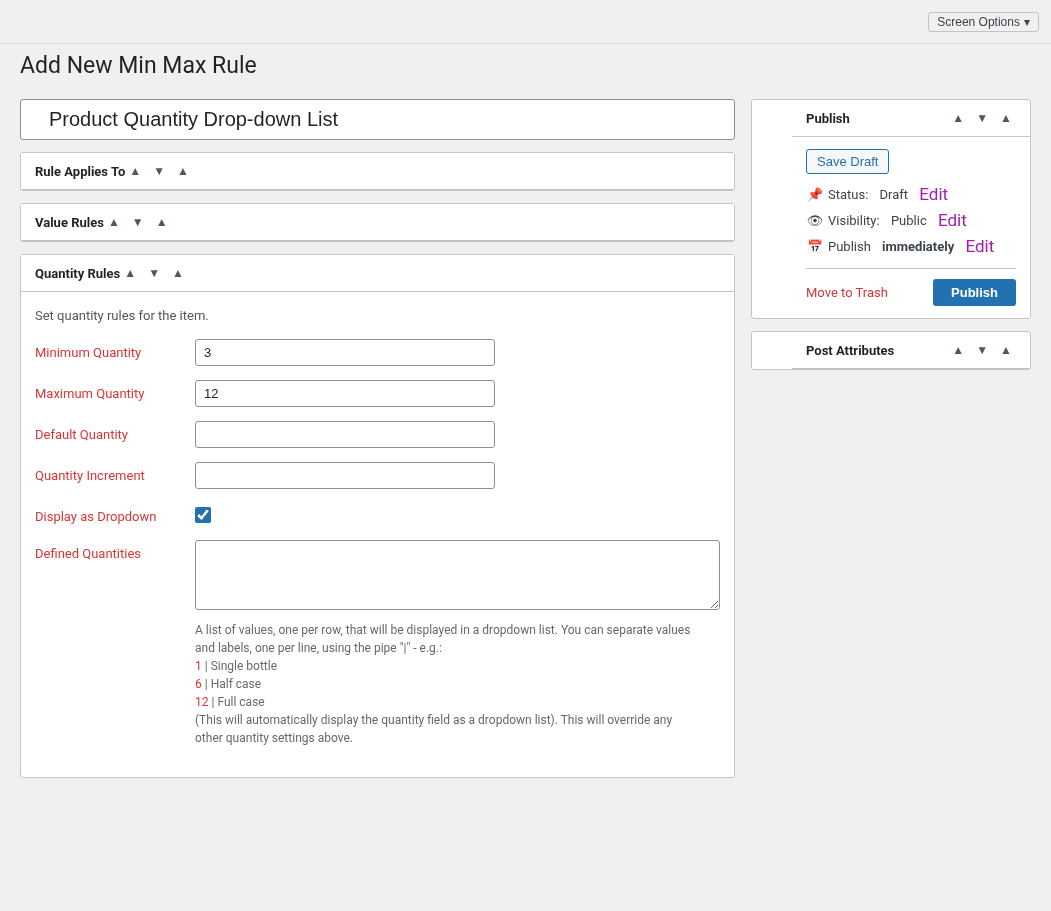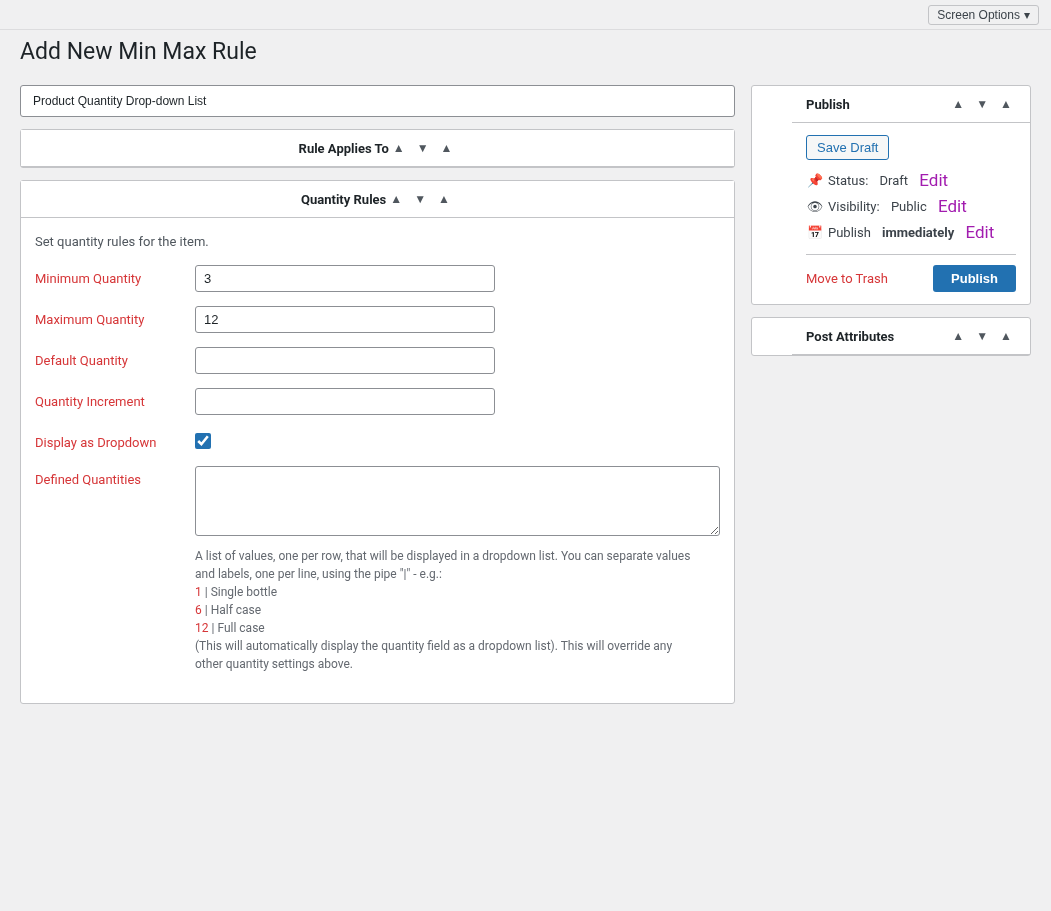--- a/index.html
+++ b/index.html
@@ -10,21 +10,21 @@
       color: #3c434a;
       min-height: 911px;
     }
     .top-bar {
       display: flex;
       justify-content: flex-end;
       align-items: center;
       background: #f0f0f1;
       padding: 4px 12px;
       border-bottom: 1px solid #dcdcde;
-      height: 30px;
+      height: 44px;
     }
     .screen-options-btn {
       background: #f0f0f1;
       border: 1px solid #c3c4c7;
       border-radius: 3px;
       padding: 2px 8px;
       font-size: 12px;
       cursor: pointer;
       color: #3c434a;
       display: flex;
@@ -49,39 +49,39 @@
     .content-area {
       flex: 1;
       min-width: 0;
     }
     .sidebar-area {
       width: 280px;
       flex-shrink: 0;
     }
     .title-input {
       width: 100%;
-      padding: 8px 12px;
-      font-size: 12px;
+      padding: 8px 28px;
+      font-size: 20px;
       border: 1px solid #8c8f94;
       border-radius: 3px;
       background: #fff;
       color: #1d2327;
       margin-bottom: 12px;
       outline: none;
     }
     .panel {
       background: #fff;
       border: 1px solid #c3c4c7;
       border-radius: 3px;
       margin-bottom: 12px;
     }
     .panel-header {
       display: flex;
       align-items: center;
-      justify-content: center;
+      justify-content: flex-start;
       padding: 10px 14px;
       background: #fff;
       border-bottom: 1px solid #c3c4c7;
       cursor: pointer;
     }
     .panel-header-title {
       font-weight: 700;
       font-size: 13px;
       color: #1d2327;
     }
@@ -281,20 +281,30 @@
         <span class="panel-header-title">Rule Applies To</span>
         <div class="panel-controls">
           <button class="panel-control-btn ctrl-up"></button>
           <button class="panel-control-btn ctrl-down"></button>
           <button class="panel-control-btn ctrl-collapse"></button>
         </div>
       </div>
     </div>
 
     
+    <div class="panel">
+      <div class="panel-header">
+        <span class="panel-header-title">Value Rules</span>
+        <div class="panel-controls">
+          <button class="panel-control-btn ctrl-up"></button>
+          <button class="panel-control-btn ctrl-down"></button>
+          <button class="panel-control-btn ctrl-collapse"></button>
+        </div>
+      </div>
+    </div>
 
     
     <div class="panel">
       <div class="panel-header">
         <span class="panel-header-title">Quantity Rules</span>
         <div class="panel-controls">
           <button class="panel-control-btn ctrl-up"></button>
           <button class="panel-control-btn ctrl-down"></button>
           <button class="panel-control-btn ctrl-collapse"></button>
         </div>

